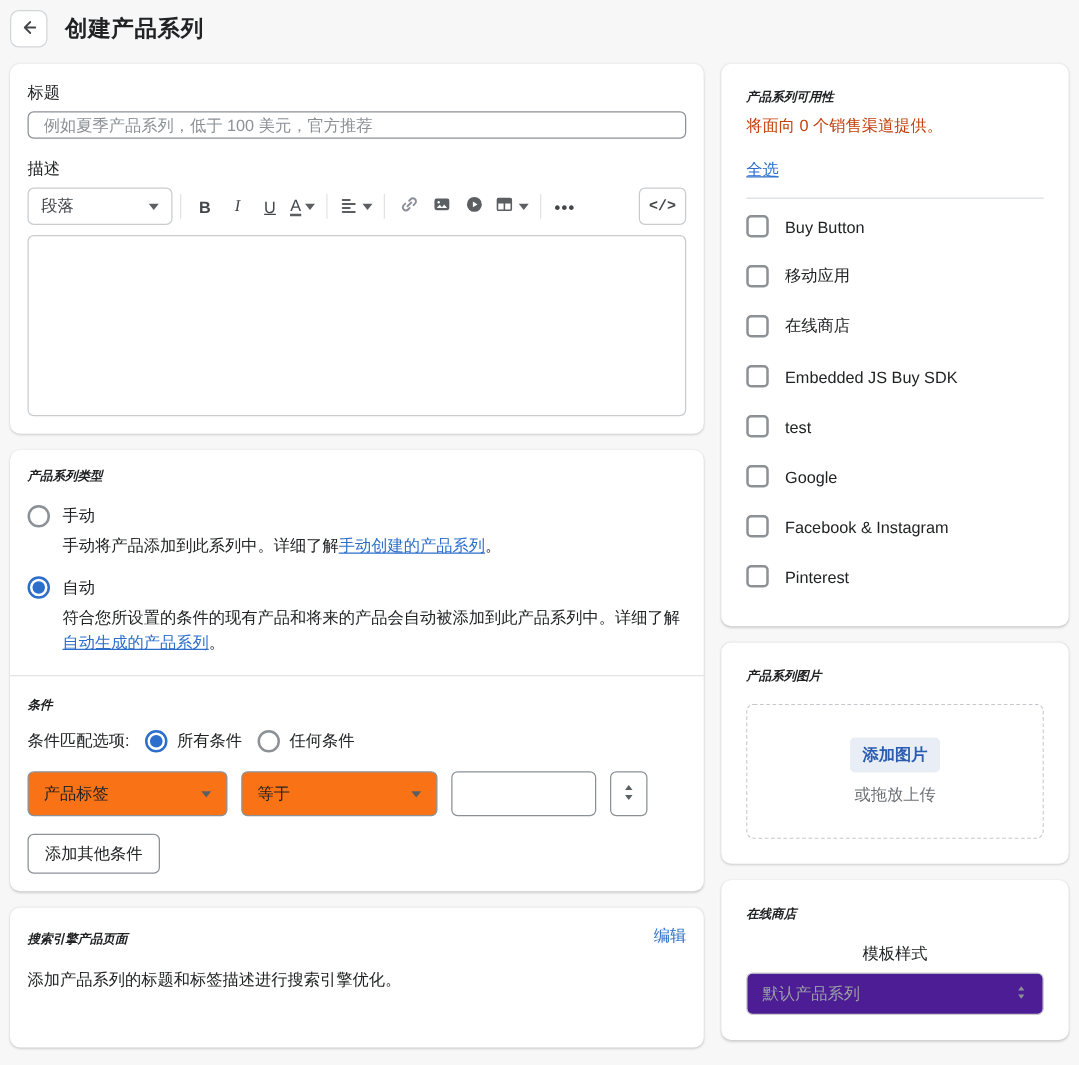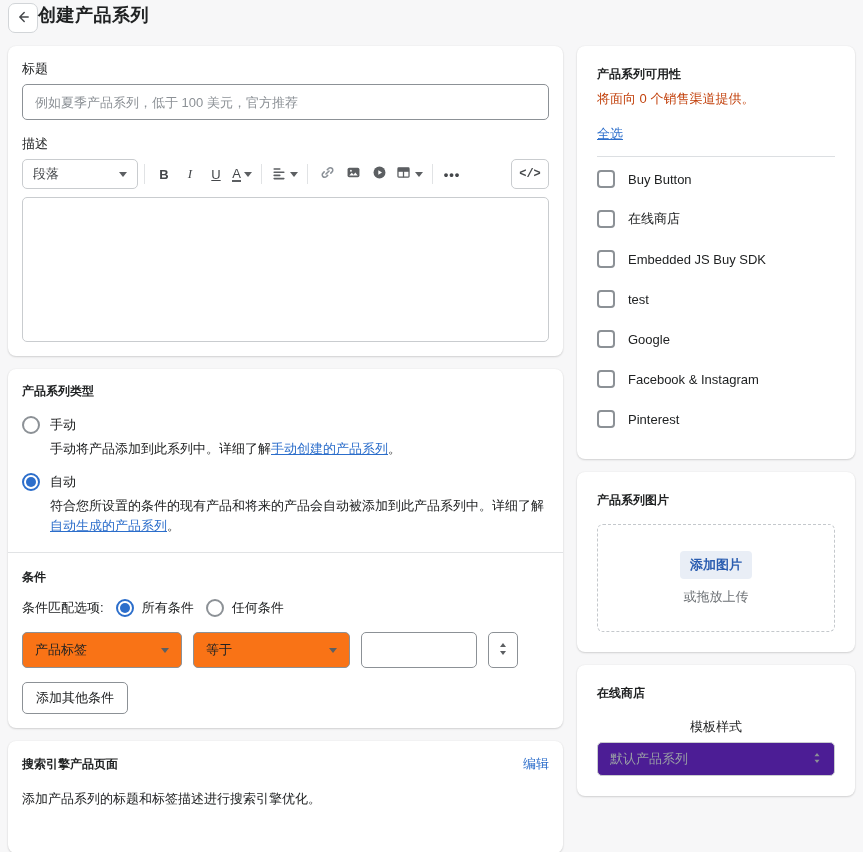--- a/index.html
+++ b/index.html
@@ -6,44 +6,44 @@
   html, body { width: 863px; height: 852px; overflow: hidden; }
   body {
     background: #f7f7f8;
     font-family: "Liberation Sans", sans-serif;
     color: #202223;
     font-size: 13px;
   }
   a { cursor: pointer; }
 
   
-  .header { display: flex; padding: 3px 10px 11px 8px; }
+  .header { display: flex; align-items: center; gap: 14px; padding: 8px 10px 11px 8px; }
   .back-btn {
     width: 30px; height: 30px; background: #fff;
     border: 1px solid #d2d5d8; border-radius: 7px;
     display: flex; align-items: center; justify-content: center; cursor: pointer;
   }
   .page-title { font-size: 18px; font-weight: bold; letter-spacing: .5px; }
 
   
   .main { display: flex; gap: 14px; padding: 2px 8px 0; align-items: flex-start; }
   .col-left  { width: 555px; display: flex; flex-direction: column; gap: 13px; }
   .col-right { width: 278px; display: flex; flex-direction: column; gap: 13px; }
   .card {
     background: #fff; border-radius: 8px;
     box-shadow: 0 1px 2px rgba(0,0,0,.15), 0 0 2px rgba(0,0,0,.06);
     padding: 14px;
   }
   .col-right .card { padding: 20px; }
-  .card-heading { font-size: 12px; font-weight: bold; }
+  .card-heading { font-size: 10px; font-weight: bold; font-style: italic; }
 
   
   .field-label { display: block; margin-bottom: 6px; }
   .text-input {
-    width: 100%; height: 36px; border: 1px solid #8c9196; border-radius: 5px;
+    width: 100%; height: 22px; border: 1px solid #8c9196; border-radius: 5px;
     padding: 0 12px; font-size: 13px; font-family: inherit; color: #202223; outline: none;
   }
   .text-input::placeholder { color: #8c9196; }
 
   
   .editor-toolbar { display: flex; align-items: center; margin: 6px 0 8px; }
   .para-select {
     width: 116px; height: 30px; border: 1px solid #c9cccf; border-radius: 5px;
     display: flex; align-items: center; justify-content: space-between;
     padding: 0 10px; color: #44474a; cursor: pointer; background: #fff;
@@ -318,20 +318,24 @@
       <div class="avail-sub">将面向 0 个销售渠道提供。</div>
       <a class="select-all-link">全选</a>
       <div class="avail-divider"></div>
 
       <div class="channel-row">
         <span class="checkbox"></span>
         <span>Buy Button</span>
       </div>
       <div class="channel-row">
         <span class="checkbox"></span>
+        <span>移动应用</span>
+      </div>
+      <div class="channel-row">
+        <span class="checkbox"></span>
         <span>在线商店</span>
       </div>
       <div class="channel-row">
         <span class="checkbox"></span>
         <span>Embedded JS Buy SDK</span>
       </div>
       <div class="channel-row">
         <span class="checkbox"></span>
         <span>test</span>
       </div>

